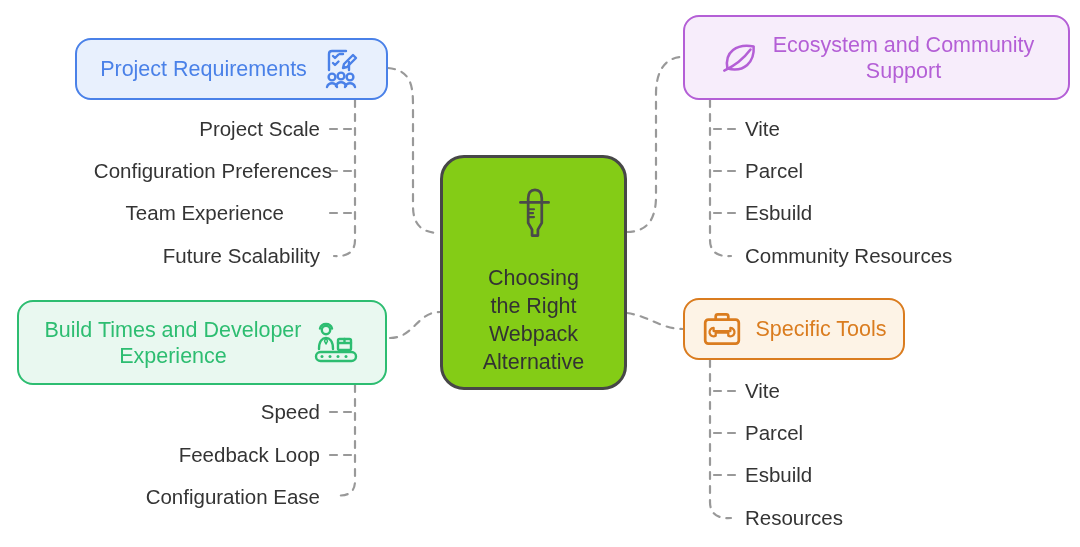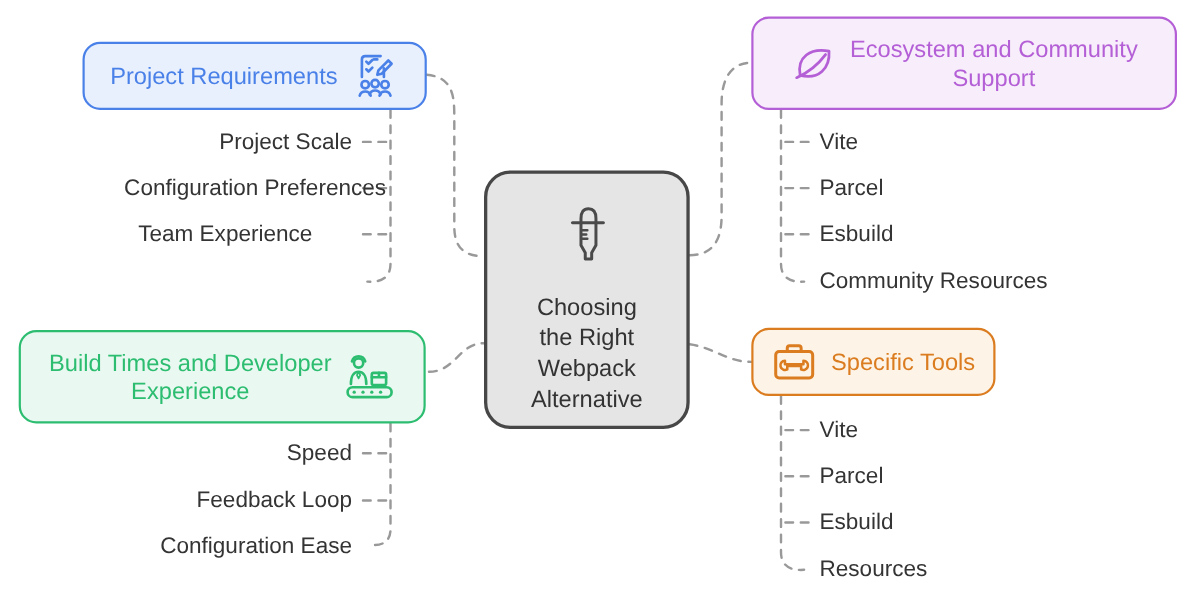--- a/index.html
+++ b/index.html
@@ -46,21 +46,21 @@
   .box-0 { left: 75px;  top: 38px;  width: 313px; height: 62px; }
   .box-1 { left: 683px; top: 15px;  width: 387px; height: 85px; }
   .box-2 { left: 17px;  top: 300px; width: 370px; height: 85px; }
   .box-3 { left: 683px; top: 298px; width: 222px; height: 62px; }
   .center-node {
     position: absolute;
     left: 440px; top: 155px;
     width: 187px; height: 235px;
     box-sizing: border-box;
     border: 3px solid #474747;
-    background: #e5e5e5;
+    background: #84cc16;
     border-radius: 24px;
     display: flex;
     flex-direction: column;
     align-items: center;
   }
   .center-node .node-icon { margin-top: 26px; }
   .center-node .node-title {
     margin-top: 6px;
     font-size: 21.5px;
     line-height: 28px;
@@ -71,21 +71,21 @@
   .leaf-item {
     position: absolute;
     font-size: 20.5px;
     line-height: 26px;
     color: #343434;
     white-space: nowrap;
   }
   .leaf-item.align-right { text-align: right; }
   
   .lt-0 { right: 760px; top: 116px; }
-  .lt-1 { right: 729px; top: 158px; }
+  .lt-1 { right: 748px; top: 158px; }
   .lt-2 { right: 796px; top: 200px; }
   .lt-3 { right: 760px; top: 243px; }
   .lb-0 { right: 760px; top: 399px; }
   .lb-1 { right: 760px; top: 442px; }
   .lb-2 { right: 760px; top: 484px; }
   
   .rt-0 { left: 745px; top: 116px; }
   .rt-1 { left: 745px; top: 158px; }
   .rt-2 { left: 745px; top: 200px; }
   .rt-3 { left: 745px; top: 243px; }
@@ -192,20 +192,21 @@
         <rect x="4" y="9" width="32" height="23" rx="3"></rect>
         <path d="M12,17 a4,4 0 1 0 2,7.5 l0,-3 h12 l0,3 a4,4 0 1 0 2,-7.5 l0,3 h-16 z" stroke-width="2.2"></path>
       </svg>
     </span>
     <span class="box-label">Specific Tools</span>
   </div>
 
   <div class="leaf-item align-right lt-0">Project Scale</div>
   <div class="leaf-item align-right lt-1">Configuration Preferences</div>
   <div class="leaf-item align-right lt-2">Team Experience</div>
+  <div class="leaf-item align-right lt-3">Future Scalability</div>
 
   <div class="leaf-item rt-0">Vite</div>
   <div class="leaf-item rt-1">Parcel</div>
   <div class="leaf-item rt-2">Esbuild</div>
   <div class="leaf-item rt-3">Community Resources</div>
 
   <div class="leaf-item align-right lb-0">Speed</div>
   <div class="leaf-item align-right lb-2">Configuration Ease</div>
   <div class="leaf-item align-right lb-1">Feedback Loop</div>
 

